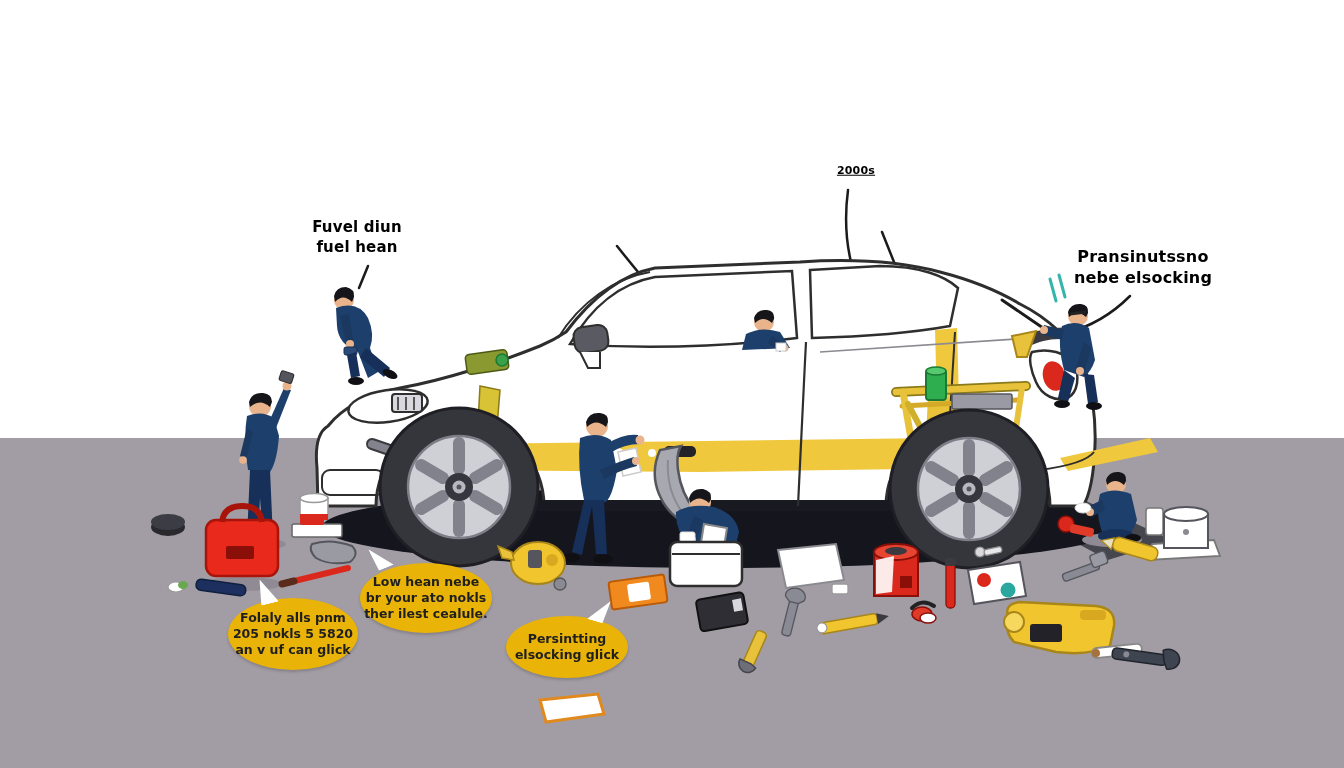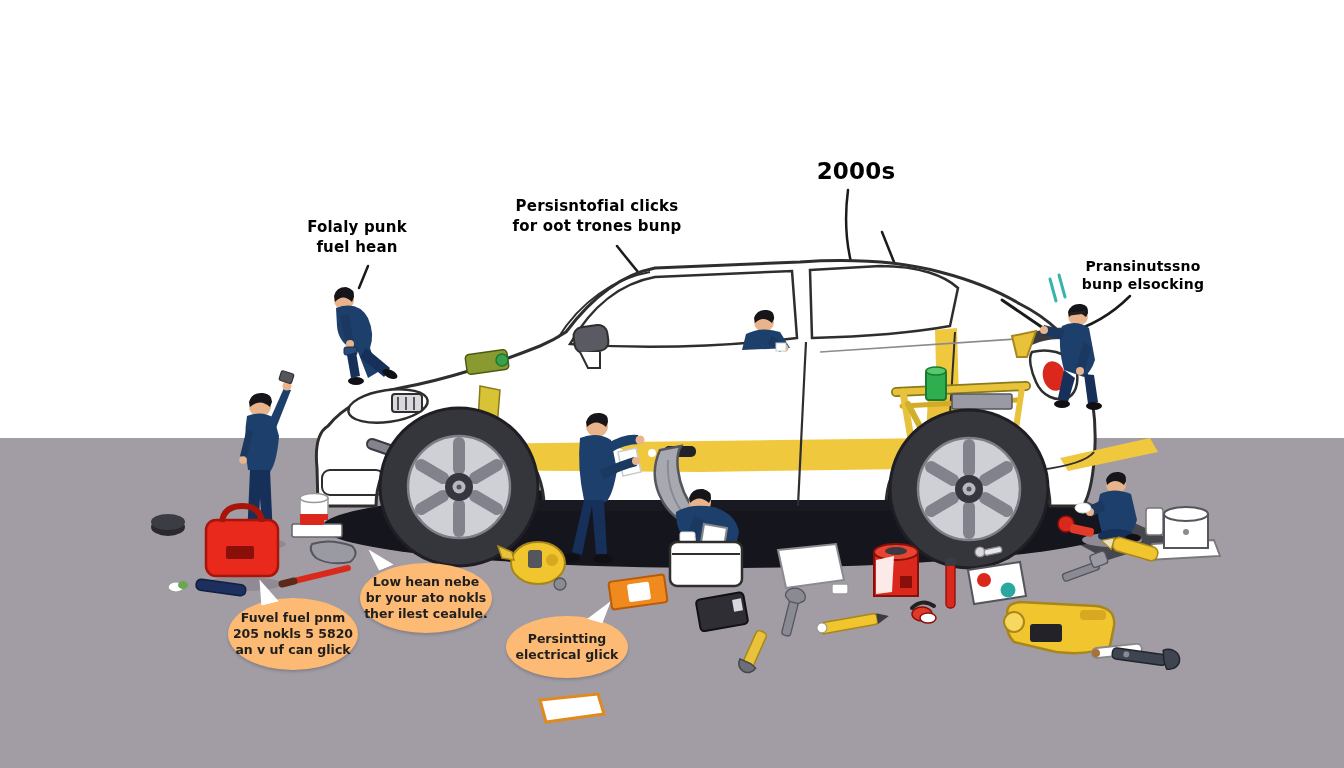--- a/index.html
+++ b/index.html
@@ -1,23 +1,23 @@
 <!DOCTYPE html>
 <html><head>
 <meta charset="utf-8">
 <style>
   html,body{margin:0;padding:0;background:#ffffff;}
   .scene{position:relative;width:1344px;height:768px;overflow:hidden;background:#ffffff;
          font-family:"DejaVu Sans",sans-serif;}
   .scene svg{position:absolute;left:0;top:0;}
   .float-label{position:absolute;transform:translate(-50%,-50%);text-align:center;
 ated      color:#1b1b1b;font-weight:700;font-size:15px;line-height:1.32;letter-spacing:.2px;white-space:nowrap;}
-  .float-label.small{font-size:14px;margin-top:8px;}
-  .float-label.era{font-size:23px;}
-  .bubble{position:absolute;background:#fdba74;border-radius:50%;display:flex;flex-direction:column;
+  .float-label.small{font-size:16px;}
+  .float-label.era{font-size:11px;text-decoration:underline;}
+  .bubble{position:absolute;background:#eab308;border-radius:50%;display:flex;flex-direction:column;
           align-items:center;justify-content:center;text-align:center;color:#1f1f1f;
           font-weight:700;font-size:12.5px;line-height:1.3;box-shadow:0 2px 3px rgba(0,0,0,.18);}
   .bubble .line{white-space:nowrap;}
   .tail{position:absolute;background:#ffffff;}
   .tail-b1{left:30px;top:-20px;width:18px;height:26px;clip-path:polygon(25% 0,100% 100%,0 100%);transform:rotate(-14deg);}
   .tail-b2{left:12px;top:-18px;width:18px;height:24px;clip-path:polygon(0 0,100% 100%,12% 100%);transform:rotate(-22deg);}
   .tail-b3{right:20px;top:-18px;width:18px;height:24px;clip-path:polygon(100% 0,88% 100%,0 100%);transform:rotate(16deg);}
 </style>
 </head>
 <body>
@@ -335,45 +335,41 @@
     </g>
     <g transform="rotate(8 1145 658)">
       <rect x="1112" y="652" width="54" height="11" rx="4" fill="#3e4450" stroke="#20242c" stroke-width="1.5"></rect>
       <path d="M1162,648 a11 10 0 1 1 6,18 l-4,-8 z" fill="#3e4450" stroke="#20242c" stroke-width="1.5"></path>
       <circle cx="1126" cy="657" r="3" fill="#8a8a94"></circle>
     </g>
   </g>
 </svg>
 
   <div class="float-label" style="left:357px;top:238px;">
-    <div>Folaly punk</div>
+    <div>Fuvel diun</div>
     <div>fuel hean</div>
-  </div>
-  <div class="float-label" style="left:597px;top:217px;">
-    <div>Persisntofial clicks</div>
-    <div>for oot trones bunp</div>
   </div>
   <div class="float-label era" style="left:856px;top:171px;">
     <div>2000s</div>
   </div>
   <div class="float-label small" style="left:1143px;top:267px;">
     <div>Pransinutssno</div>
-    <div>bunp elsocking</div>
+    <div>nebe elsocking</div>
   </div>
 
   <div class="bubble" style="left:228px;top:598px;width:130px;height:72px;">
     <div class="tail tail-b1"></div>
-    <div class="line">Fuvel fuel pnm</div>
+    <div class="line">Folaly alls pnm</div>
     <div class="line">205 nokls 5 5820</div>
     <div class="line">an v uf can glick</div>
   </div>
   <div class="bubble" style="left:360px;top:563px;width:132px;height:70px;">
     <div class="tail tail-b2"></div>
     <div class="line">Low hean nebe</div>
     <div class="line">br your ato nokls</div>
     <div class="line">ther ilest cealule.</div>
   </div>
   <div class="bubble" style="left:506px;top:616px;width:122px;height:62px;">
     <div class="tail tail-b3"></div>
     <div class="line">Persintting</div>
-    <div class="line">electrical glick</div>
+    <div class="line">elsocking glick</div>
   </div>
 </div>
 
 </body></html>

